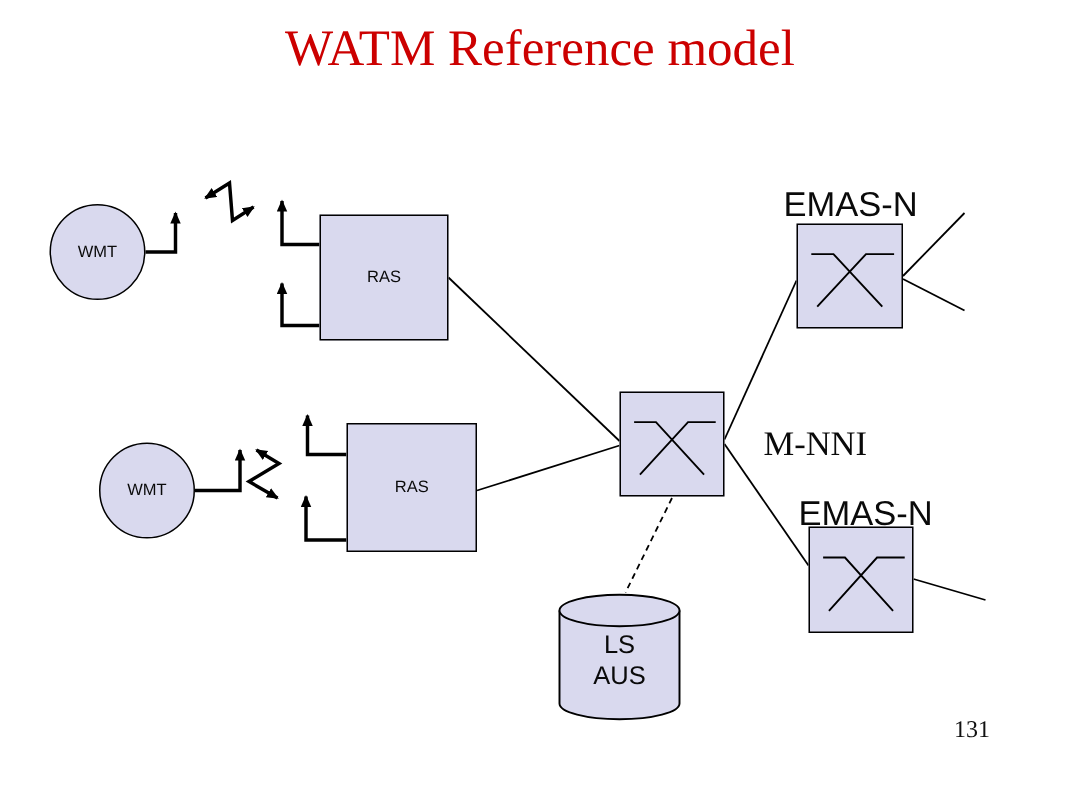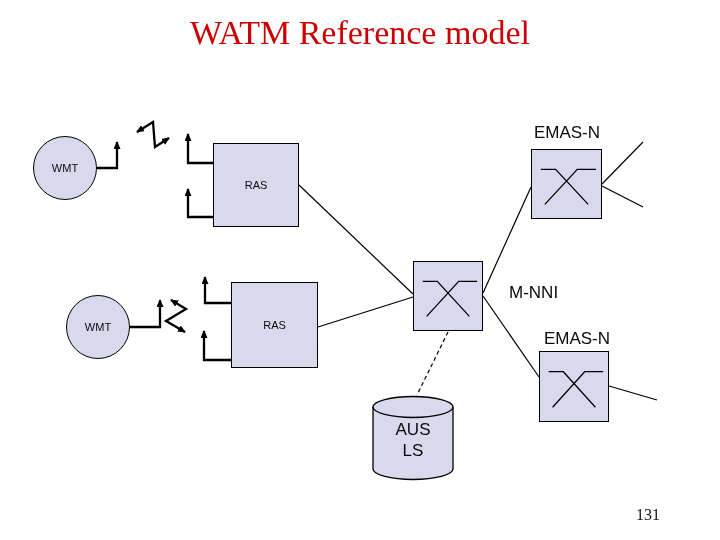--- a/index.html
+++ b/index.html
@@ -28,29 +28,29 @@
     background: var(--node-fill,#d9d9ee);
     border:1.4px solid var(--node-border,#000);
     display:flex; align-items:center; justify-content:center;
     font-size:11px; color:#0a0a0a;
   }
   .node.circle { border-radius:50%; }
   .node .switch-sym { width:100%; height:100%; display:block; }
   .switch-sym path { stroke: var(--node-border,#000); stroke-width:1.3; fill:none; }
 
   .floating-label {
-    position:absolute; font-size:17px; color:#0a0a0a; white-space:nowrap;
+    position:absolute; font-size:23px; color:#0a0a0a; white-space:nowrap;
   }
   .floating-label.centered { text-align:center; }
   .cyl-label {
     position:absolute; left:373px; top:419px; width:80px;
     text-align:center; font-size:17px; line-height:21px; color:#0a0a0a;
   }
   .page-number {
-    position:absolute; left:626px; top:506px; width:44px;
+    position:absolute; left:626px; top:478px; width:44px;
     font-family:"Liberation Serif", serif; font-size:16px; color:#111;
     text-align:center;
   }
 </style>
 </head>
 <body>
 
 <div class="slide">
 
   <div class="slide-title">WATM Reference model</div>
@@ -109,29 +109,29 @@
       <path d="M9,20 H24 L57,56 M65,20 H46 L13,56"></path>
     </svg>
   </div>
 
   <div class="node" style="left:413px; top:261px; width:70px; height:70px;">
     <svg class="switch-sym" viewBox="0 0 70 70" preserveAspectRatio="none">
       <path d="M9,20 H24 L57,56 M65,20 H46 L13,56"></path>
     </svg>
   </div>
 
-  <div class="floating-label" style="left:509px; top:283px;">M-NNI</div>
+  <div class="floating-label" style="left:509px; top:283px;font-family:Liberation Serif, serif;">M-NNI</div>
 
   <div class="floating-label centered" style="left:531px; top:329px; width:92px;">EMAS-N</div>
   <div class="node" style="left:539px; top:351px; width:70px; height:71px;">
     <svg class="switch-sym" viewBox="0 0 70 70" preserveAspectRatio="none">
       <path d="M9,20 H24 L57,56 M65,20 H46 L13,56"></path>
     </svg>
   </div>
 
   <div class="cyl-label">
+    <div>LS</div>
     <div>AUS</div>
-    <div>LS</div>
   </div>
 
   <div class="page-number">131</div>
 
 </div>
 
 </body></html>

